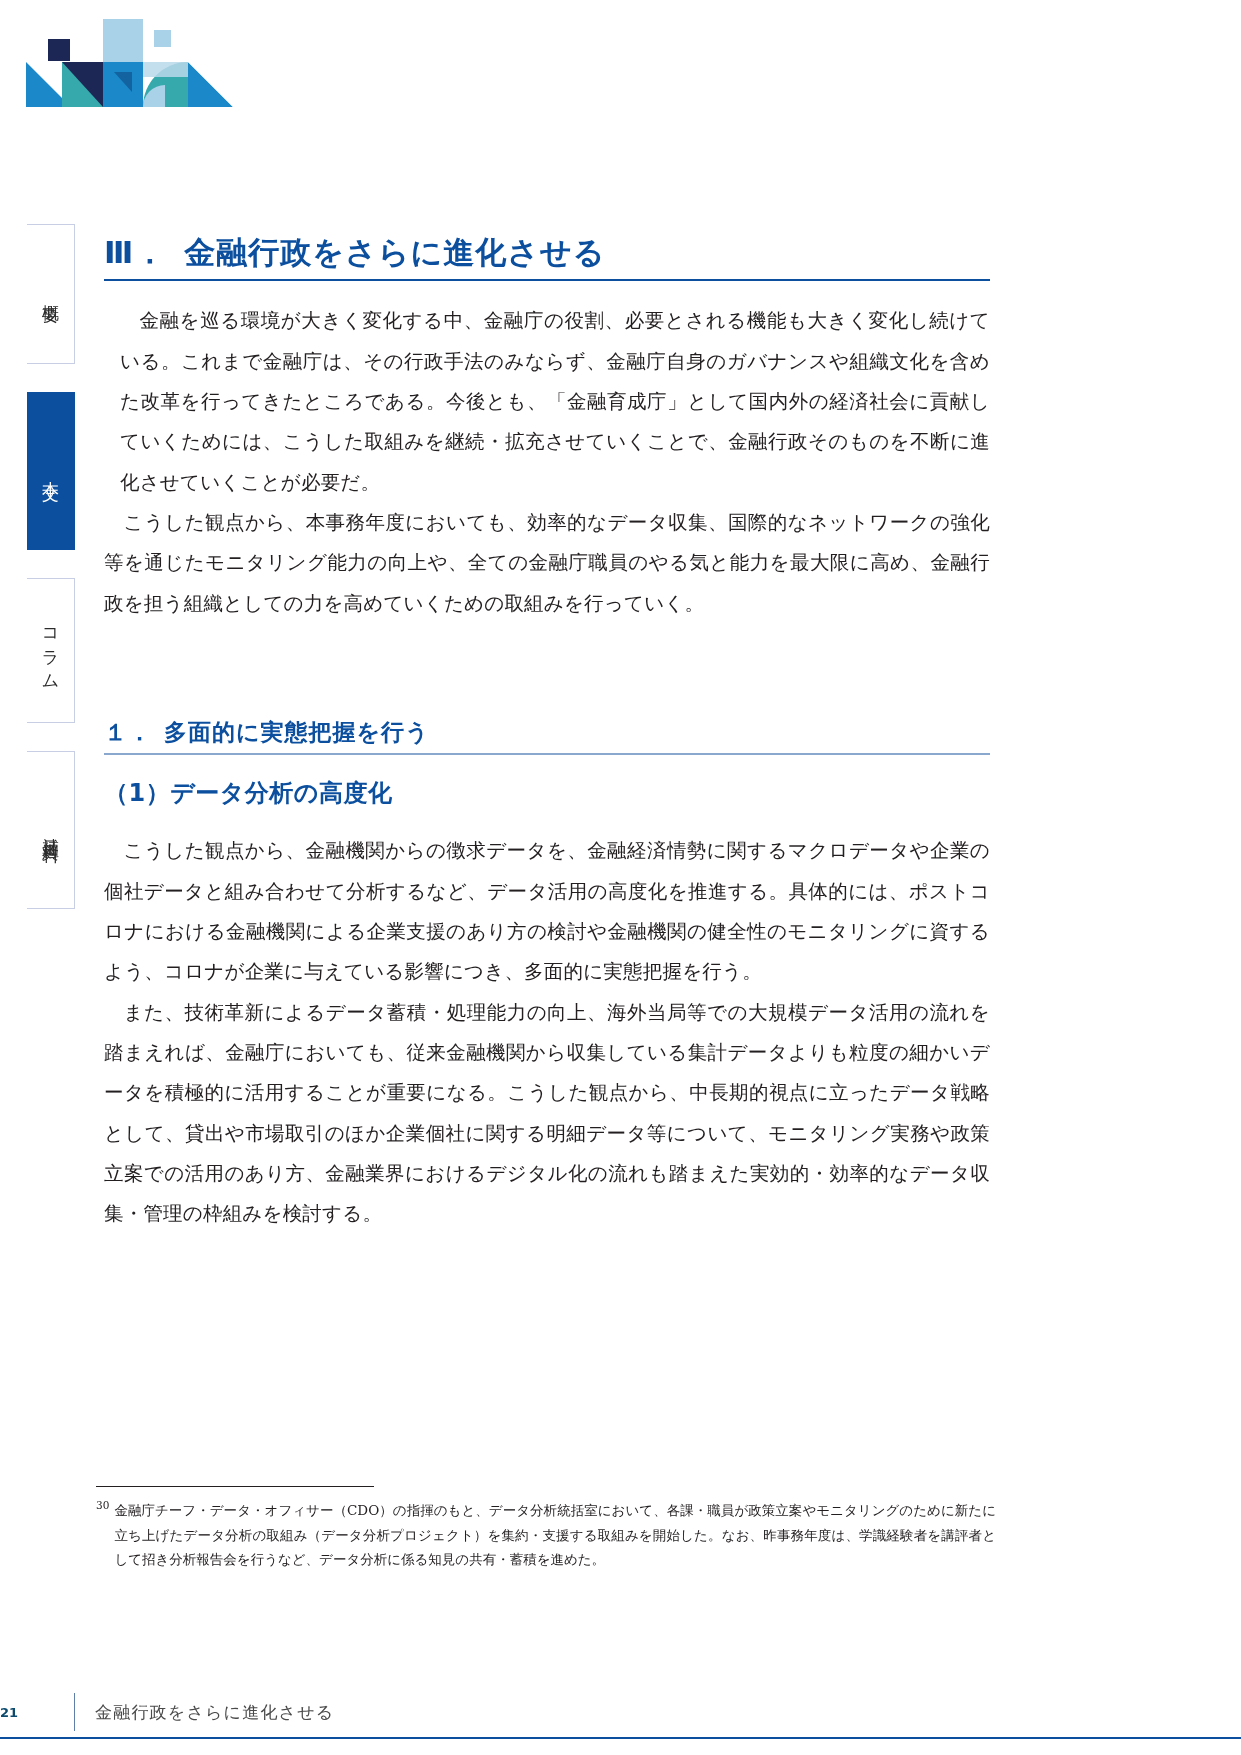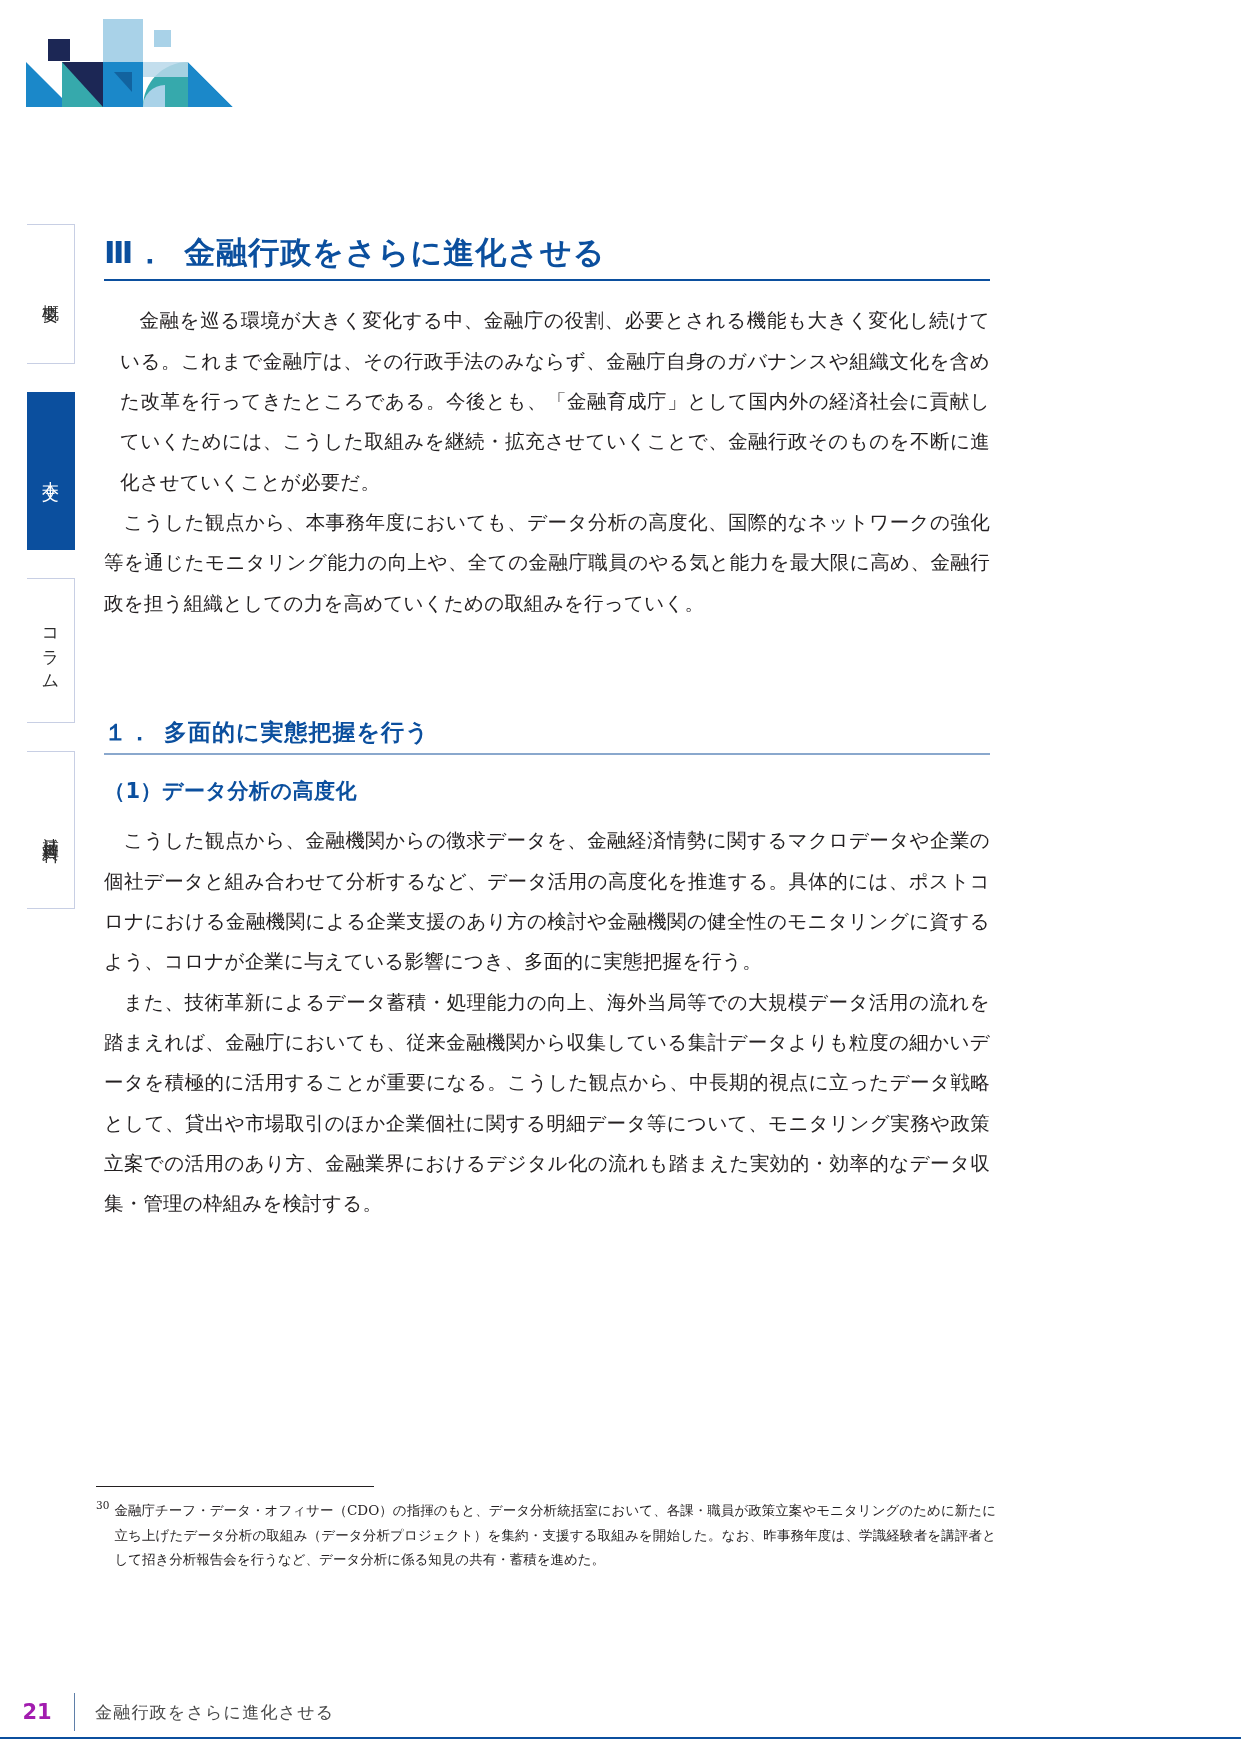--- a/index.html
+++ b/index.html
@@ -114,23 +114,23 @@
     display: flex;
     align-items: baseline;
   }
   .section-num { margin-right: 12px; }
 
   
   .subsection-head {
     color: #0b4f9e;
     font-family: "DejaVu Sans", "Liberation Sans", sans-serif;
     font-weight: bold;
-    font-size: 21px;
+    font-size: 24px;
     letter-spacing: 0.5px;
-    margin: 22px 0 16px 0;
+    margin: 22px 0 22px 0;
   }
 
   .gap-lg { height: 74px; }
 
   
   .footnote-area {
     position: absolute;
     left: 96px;
     top: 1486px;
     width: 900px;
@@ -169,25 +169,25 @@
     left: 0;
     top: 1687px;
     width: 1241px;
     height: 52px;
     border-bottom: 2px solid #0b4f9e;
     display: flex;
     align-items: center;
   }
   .page-number {
     width: 74px;
-    text-align: center;
-    font-family: "DejaVu Sans", "Liberation Sans", sans-serif;
-    font-weight: bold;
-    font-size: 21px;
-    color: #a21caf;
+    text-align: left;
+    font-family: "DejaVu Sans", "Liberation Sans", sans-serif;
+    font-weight: bold;
+    font-size: 13px;
+    color: #0c4a6e;
   }
   .footer-divider {
     width: 1px;
     height: 38px;
     background: #5f7fa8;
     margin-right: 20px;
   }
   .footer-title {
     font-family: "DejaVu Serif", "Liberation Serif", serif;
     font-size: 17px;
@@ -238,21 +238,21 @@
   </div>
 
   <div class="content">
 
     <h1 class="chapter-head">
       <span class="chapter-num">Ⅲ．</span>
       <span>金融行政をさらに進化させる</span>
     </h1>
 
     <p class="para first indent">金融を巡る環境が大きく変化する中、金融庁の役割、必要とされる機能も大きく変化し続けている。これまで金融庁は、その行政手法のみならず、金融庁自身のガバナンスや組織文化を含めた改革を行ってきたところである。今後とも、「金融育成庁」として国内外の経済社会に貢献していくためには、こうした取組みを継続・拡充させていくことで、金融行政そのものを不断に進化させていくことが必要だ。</p>
-    <p class="para indent">こうした観点から、本事務年度においても、データ分析の高度化、国際的なネットワークの強化等を通じたモニタリング能力の向上や、全ての金融庁職員のやる気と能力を最大限に高め、金融行政を担う組織としての力を高めていくための取組みを行っていく。</p>
+    <p class="para indent">こうした観点から、本事務年度においても、効率的なデータ収集、国際的なネットワークの強化等を通じたモニタリング能力の向上や、全ての金融庁職員のやる気と能力を最大限に高め、金融行政を担う組織としての力を高めていくための取組みを行っていく。</p>
 
     <div class="gap-lg"></div>
 
     <h2 class="section-head">
       <span class="section-num">１．</span>
       <span>多面的に実態把握を行う</span>
     </h2>
 
     <h3 class="subsection-head">（1）データ分析の高度化</h3>
 

